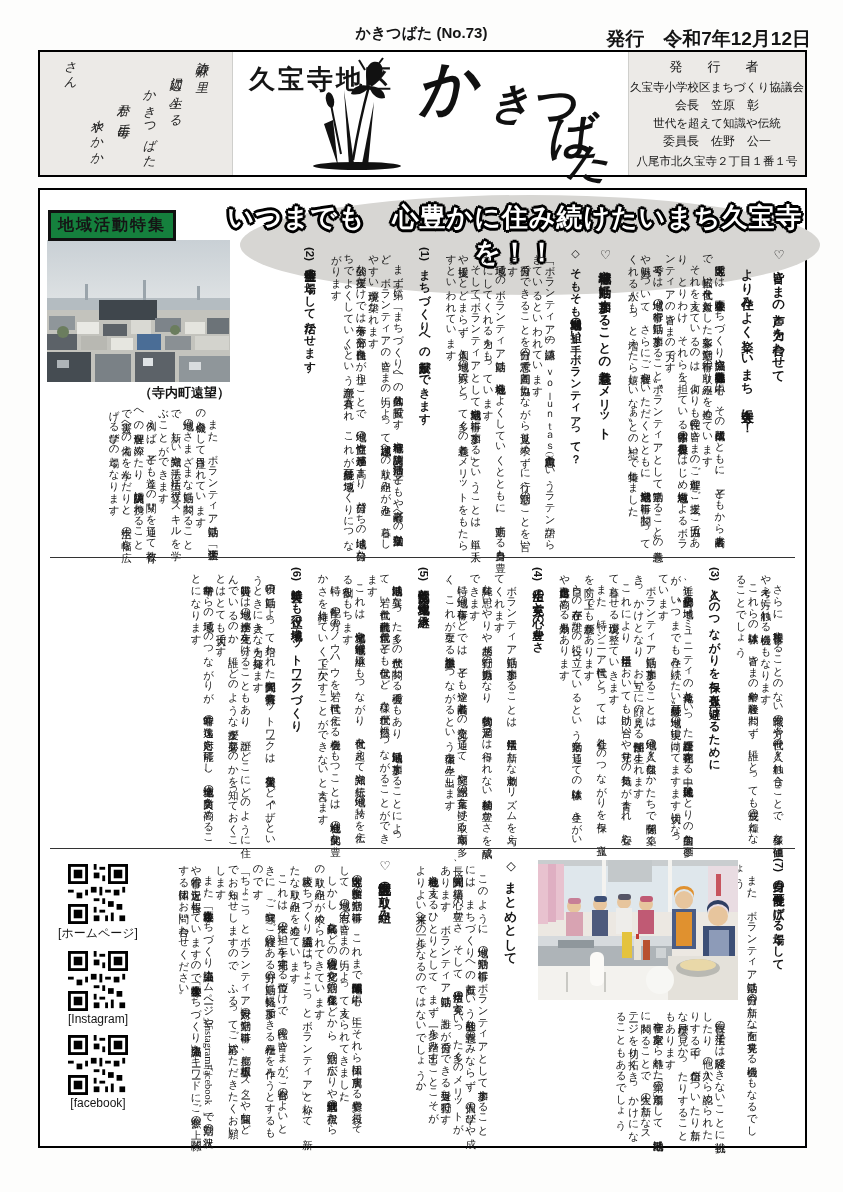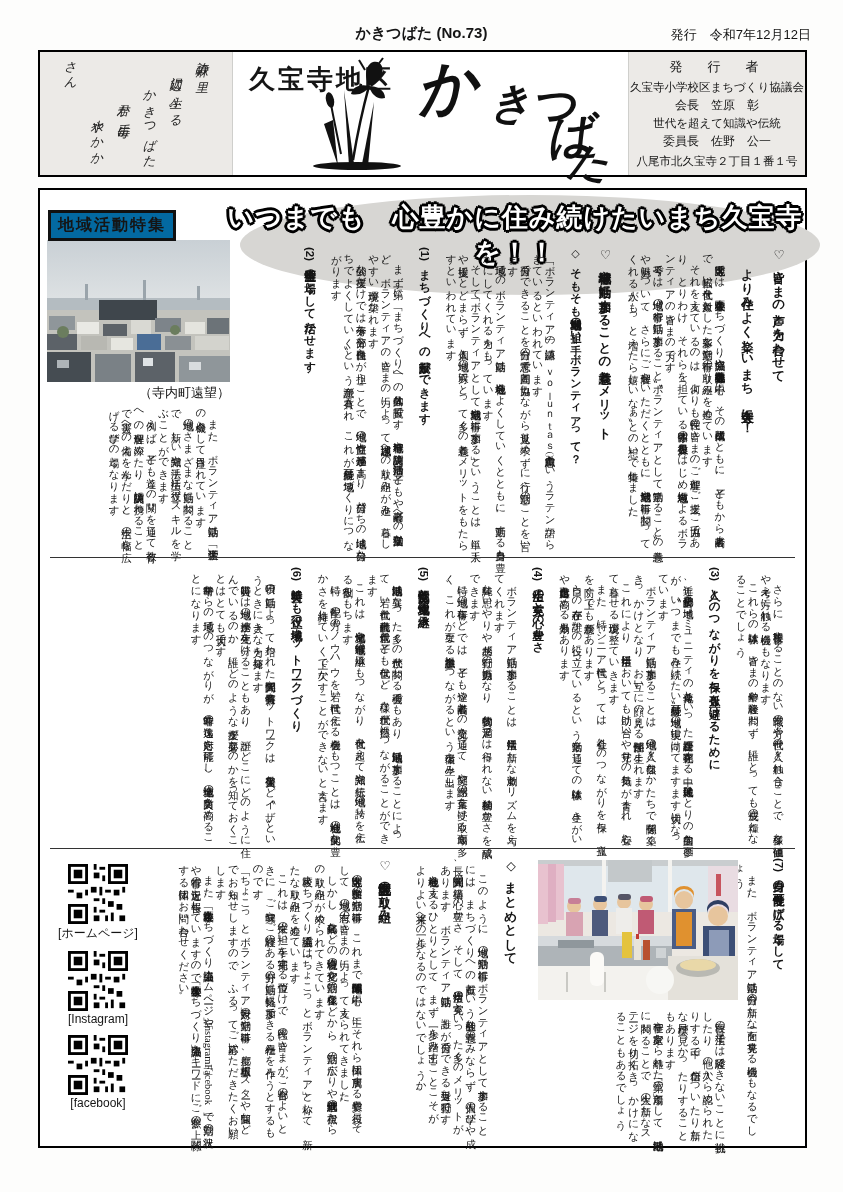--- a/index.html
+++ b/index.html
@@ -5,21 +5,21 @@
   html,body{margin:0;padding:0;}
   body{
     width:843px;height:1192px;position:relative;overflow:hidden;
     background:#fdfdfc;color:#151515;
     font-family:"Liberation Serif","DejaVu Serif",serif;
   }
   
   .top-title{position:absolute;top:24px;left:0;width:843px;text-align:center;
     font-family:"Liberation Sans","DejaVu Sans",sans-serif;font-weight:bold;font-size:15px;}
   .top-date{position:absolute;top:26px;right:32px;
-    font-family:"Liberation Sans","DejaVu Sans",sans-serif;font-weight:normal;font-size:13px;}
+    font-family:"Liberation Sans","DejaVu Sans",sans-serif;font-weight:bold;font-size:19px;}
   
   .masthead{position:absolute;left:38px;top:50px;width:769px;height:127px;
     border:2px solid #000;box-sizing:border-box;background:#fff;display:flex;}
   .mh-left{width:192px;background:#eceae7;border-right:1px solid #cfcfcc;display:flex;}
   .poem{writing-mode:vertical-rl;white-space:pre-line;margin:auto;
     font-style:italic;font-size:12.5px;line-height:2.1;letter-spacing:2px;color:#222;}
   .mh-center{flex:1;position:relative;background:#fff;}
   .district{position:absolute;left:16px;top:10px;font-weight:bold;font-size:26px;letter-spacing:3px;}
   .iris{position:absolute;left:74px;top:4px;}
   .cal{position:absolute;font-family:"DejaVu Serif","Liberation Serif",serif;
@@ -41,26 +41,26 @@
   
   .banner{position:absolute;left:200px;top:5px;width:580px;height:100px;
     background:#d7d6d3;border-radius:50%;}
   .banner-text{position:absolute;left:170px;top:10px;width:610px;text-align:center;
     font-family:"Liberation Sans","DejaVu Sans",sans-serif;font-weight:bold;color:#fff;
     text-shadow:-2px -2px 0 #000,2px -2px 0 #000,-2px 2px 0 #000,2px 2px 0 #000,
       -3px 0 0 #000,3px 0 0 #000,0 -3px 0 #000,0 3px 0 #000;}
   .banner-l1{font-size:26px;letter-spacing:1px;}
   .banner-l2{font-size:23px;margin-top:6px;}
   
-  .feature-label{position:absolute;left:8px;top:20px;border:3px solid #111;background:#0369a1;
+  .feature-label{position:absolute;left:8px;top:20px;border:3px solid #111;background:#15803d;
     padding:2px 7px;font-family:"Liberation Sans","DejaVu Sans",sans-serif;
     font-weight:bold;font-size:16px;letter-spacing:2px;z-index:2;}
   .photo1{position:absolute;left:7px;top:50px;width:183px;height:142px;overflow:hidden;}
   .caption1{position:absolute;left:7px;top:194px;width:183px;text-align:right;
-    font-weight:normal;font-size:13px;}
+    font-weight:bold;font-size:13px;}
   
   .vt{writing-mode:vertical-rl;text-orientation:mixed;white-space:pre-line;
     font-size:10.5px;line-height:1.18;color:#141414;}
   .vt p{margin:0;}
   .vt .vh,.vt .vh2,.vt .vhs{font-family:"Liberation Sans","DejaVu Sans",sans-serif;
     font-weight:bold;white-space:normal;}
   .vt .vh{font-size:12.5px;margin:0 2px;}
   .vt .vh2{font-size:11.5px;margin:0 1px;}
   .vt .vhs{font-size:11px;margin:0 1px;}
   .s4body{position:absolute;left:7px;top:212px;width:184px;height:150px;}

